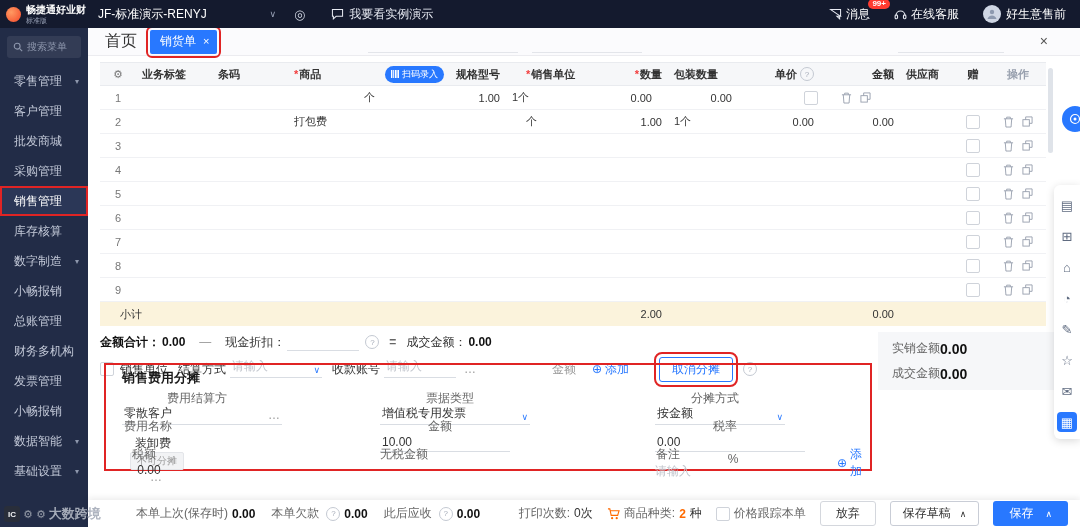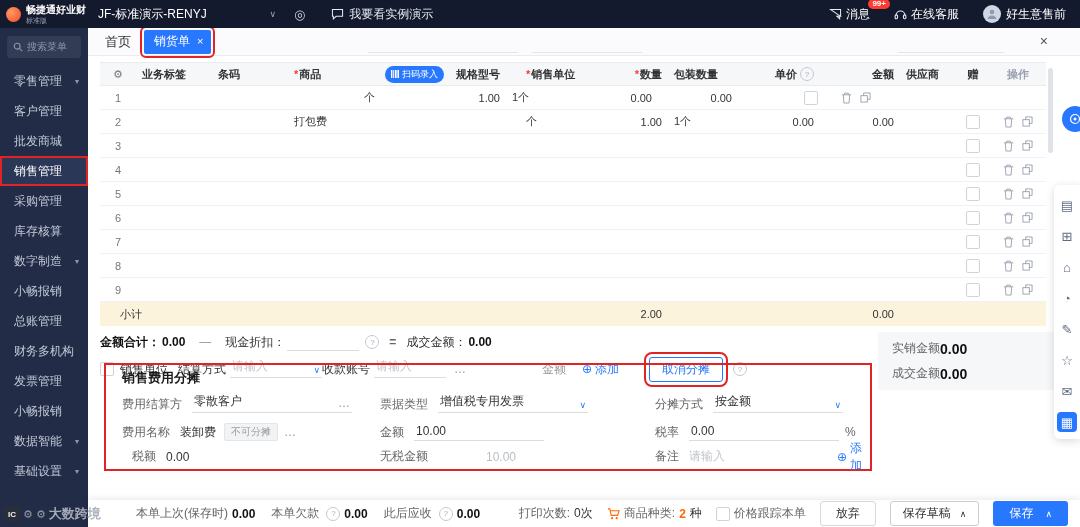--- a/index.html
+++ b/index.html
@@ -30,21 +30,21 @@
           font-size:10px;display:flex;align-items:center;gap:4px;padding:0 6px;box-sizing:border-box;cursor:text;}
   .menu{margin-top:8px;}
   .mi{height:30px;display:flex;align-items:center;justify-content:space-between;padding:0 9px 0 14px;
       color:#c3c9d8;font-size:12px;cursor:pointer;box-sizing:border-box;}
   .mi.active{background:#2b3757;color:#fff;}
   .mi .crt{font-size:8px;color:#8e97ad;}
   
   .main{position:absolute;left:88px;top:28px;right:0;bottom:27px;background:#fff;overflow:visible;z-index:2;}
   .tabbar{position:relative;height:28px;background:#fbfbfd;border-bottom:1px solid #ececf0;
           display:flex;align-items:center;padding-left:8px;box-sizing:border-box;}
-  .tab-home{font-size:13px;color:#333;padding:3px 9px;cursor:pointer;}
+  .tab-home{font-size:16px;color:#333;padding:3px 9px;cursor:pointer;}
   .tab-cur{margin-left:4px;background:#2878ff;color:#fff;font-size:12px;padding:3px 8px 4px 10px;border-radius:2px;
            display:flex;align-items:center;gap:7px;cursor:pointer;}
   .tab-cur .x{font-size:11px;line-height:1;}
   .tabbar-close{position:absolute;right:32px;top:6px;font-size:14px;color:#555;cursor:pointer;line-height:1;}
   .stub{position:absolute;top:24px;height:0;border-bottom:1px solid #e3e5ea;}
   
   .grid{position:absolute;left:12px;top:34px;width:946px;}
   .thead{display:flex;height:22px;background:#f6f7f9;border-top:1px solid #e9ebef;border-bottom:1px solid #e9ebef;
          font-size:11px;color:#333;font-weight:bold;}
   .th,.td{box-sizing:border-box;padding:0 6px;display:flex;align-items:center;overflow:hidden;white-space:nowrap;flex:none;}
@@ -81,21 +81,21 @@
   .sumbox{position:absolute;left:790px;top:304px;width:184px;height:58px;background:#f6f7f9;box-sizing:border-box;
           padding:8px 14px;display:flex;flex-direction:column;justify-content:space-between;}
   .sumrow{display:flex;align-items:center;font-size:12px;color:#666;}
   .sumrow .v{font-size:14px;font-weight:bold;color:#111;}
   
   .fee{position:absolute;left:20px;top:339px;width:760px;height:100px;box-sizing:border-box;padding:3px 0 0 14px;}
   .fee-title{font-size:13px;font-weight:bold;color:#1a1a1a;line-height:16px;}
   .fee-row{position:relative;height:28px;}
   .fee-row.r1{margin-top:4px;}
   .fee-row.r3{height:21px;}
-  .fgroup{position:absolute;top:0;display:flex;align-items:center;font-size:12px;color:#333;height:100%;}
+  .fgroup{position:absolute;top:0;display:flex;align-items:center;font-size:12px;color:#333;height:100%;flex-direction:column;}
   .flabel{color:#666;margin-right:10px;white-space:nowrap;}
   .tag-gray{background:#f2f3f5;border:1px solid #e3e5e9;color:#999;font-size:10px;padding:1px 6px;border-radius:2px;margin-left:8px;white-space:nowrap;}
   .dis{color:#b9bec7;}
   
   .bottombar{position:absolute;left:88px;right:0;bottom:0;height:27px;background:#fff;z-index:5;
              box-shadow:0 -2px 6px rgba(0,0,0,.08);display:flex;align-items:center;font-size:12px;color:#666;
              box-sizing:border-box;padding:0 12px 0 48px;}
   .bgrp{display:flex;align-items:center;gap:4px;white-space:nowrap;}
   .ml16{margin-left:16px;}
   .bb-right{margin-left:auto;display:flex;align-items:center;gap:14px;}
@@ -188,26 +188,26 @@
     <span class="crt">▾</span>
   </div>
         <div class="mi">
     <span>客户管理</span>
     <span class="crt" style="visibility: hidden;">▾</span>
   </div>
         <div class="mi">
     <span>批发商城</span>
     <span class="crt" style="visibility: hidden;">▾</span>
   </div>
+        <div class="mi">
+    <span>采购管理</span>
+    <span class="crt" style="visibility: hidden;">▾</span>
+  </div>
         <div class="mi active ring-inset">
     <span>销售管理</span>
-    <span class="crt" style="visibility: hidden;">▾</span>
-  </div>
-        <div class="mi">
-    <span>采购管理</span>
     <span class="crt" style="visibility: hidden;">▾</span>
   </div>
         <div class="mi">
     <span>库存核算</span>
     <span class="crt" style="visibility: hidden;">▾</span>
   </div>
         <div class="mi">
     <span>数字制造</span>
     <span class="crt">▾</span>
   </div>
@@ -598,21 +598,21 @@
     </div>
 
     <div class="payrow">
       <span class="cb"></span>
       <span style="margin-left:6px;">销售单位</span>
       <span style="margin-left:10px;">结算方式</span>
       <span class="ufield" style="width:92px;margin-left:4px;">
         <span class="ph">请输入</span>
         <span class="selcrt">∨</span>
       </span>
-      <span style="">收款账号</span>
+      <span style="margin-left:10px;">收款账号</span>
       <span class="ufield" style="width:72px;margin-left:4px;">
         <span class="ph">请输入</span>
       </span>
       <span class="more" style="margin-left:8px;">…</span>
       <span style="margin-left:76px;color:#999;">金额</span>
       <span class="addlink" style="margin-left:16px;">
         <span>⊕</span>
         <span>添加</span>
       </span>
       <button class="btn-cancel ring-o3" style="margin-left:30px;">取消分摊</button>

